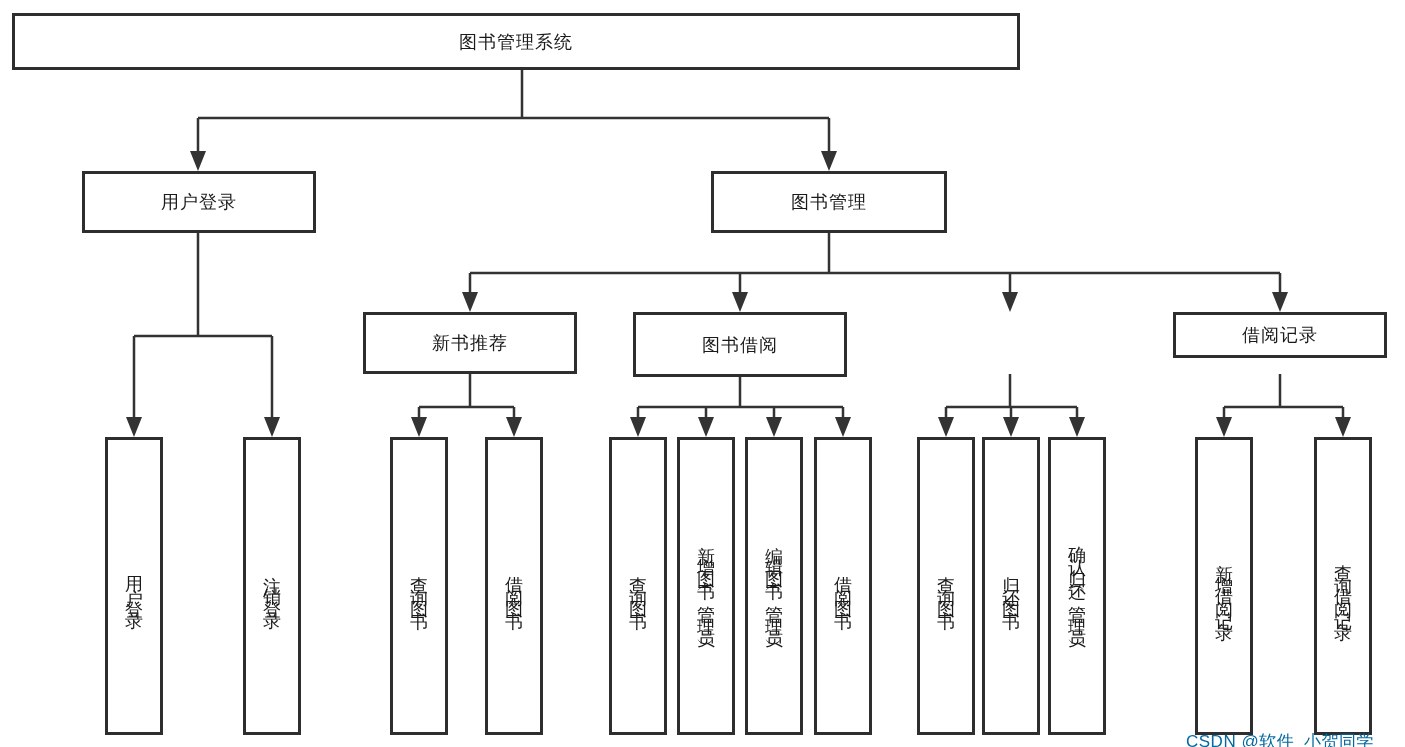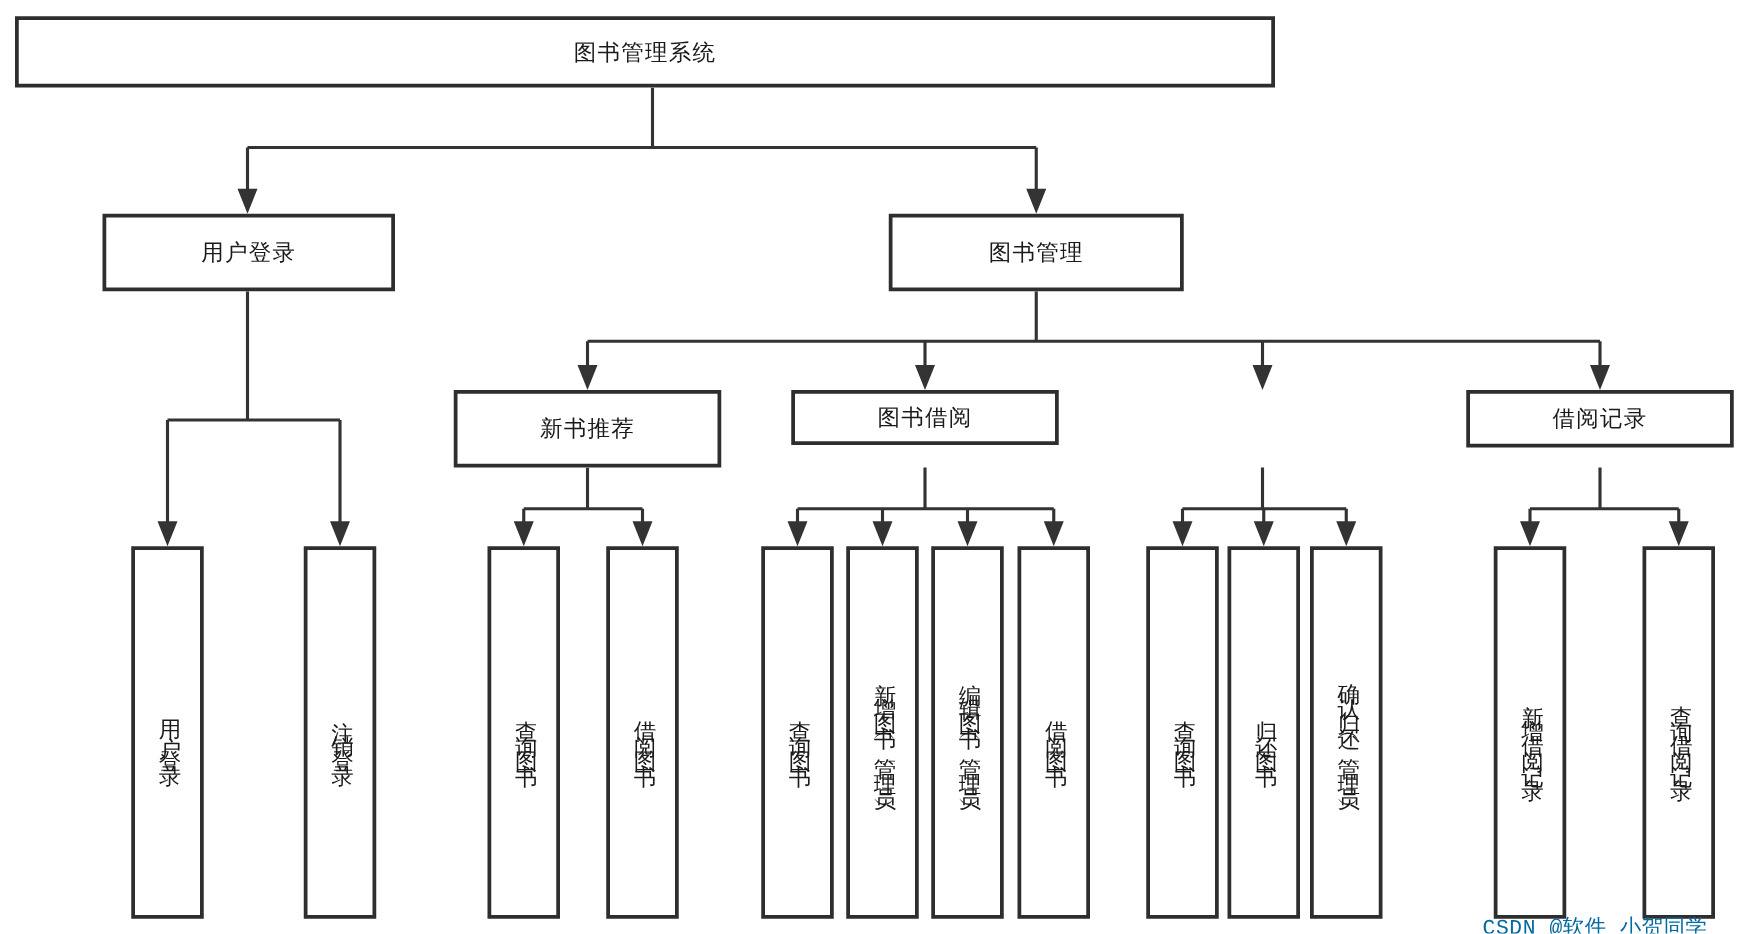--- a/index.html
+++ b/index.html
@@ -1,20 +1,20 @@
 <!DOCTYPE html>
 <html><head>
 <meta charset="utf-8">
 <style>
   html,body{margin:0;padding:0;background:#ffffff;}
   #canvas{
     position:relative;
     width:1405px;height:747px;
     background:#ffffff;
-    font-family:Liberation Mono, monospace;
+    font-family:Liberation Sans, sans-serif;
     overflow:hidden;
   }
   .connectors{
     position:absolute;left:0;top:0;
     pointer-events:none;
   }
   .box{
     position:absolute;
     box-sizing:border-box;
     border:3px solid #2e2e2e;
@@ -81,21 +81,21 @@
       M1216 417 L1232 417 L1224 437 Z
       M1335 417 L1351 417 L1343 437 Z"></path>
   </svg>
 
   <div class="box" style="left:12px;top:13px;width:1008px;height:57px">图书管理系统</div>
 
   <div class="box" style="left:82px;top:171px;width:234px;height:62px">用户登录</div>
   <div class="box" style="left:711px;top:171px;width:236px;height:62px">图书管理</div>
 
   <div class="box" style="left:363px;top:312px;width:214px;height:62px">新书推荐</div>
-  <div class="box" style="left:633px;top:312px;width:214px;height:44px">图书借阅</div>
+  <div class="box" style="left:633px;top:312px;width:214px;height:65px">图书借阅</div>
   <div class="box" style="left:1173px;top:312px;width:214px;height:46px">借阅记录</div>
 
   <div class="box vbox" style="left:105px;top:437px;width:58px;height:298px">用户登录</div>
   <div class="box vbox" style="left:243px;top:437px;width:58px;height:298px">注销登录</div>
 
   <div class="box vbox" style="left:390px;top:437px;width:58px;height:298px">查询图书</div>
   <div class="box vbox" style="left:485px;top:437px;width:58px;height:298px">借阅图书</div>
 
   <div class="box vbox" style="left:609px;top:437px;width:58px;height:298px">查询图书</div>
   <div class="box vbox" style="left:677px;top:437px;width:58px;height:298px">新增图书（管理员）</div>

